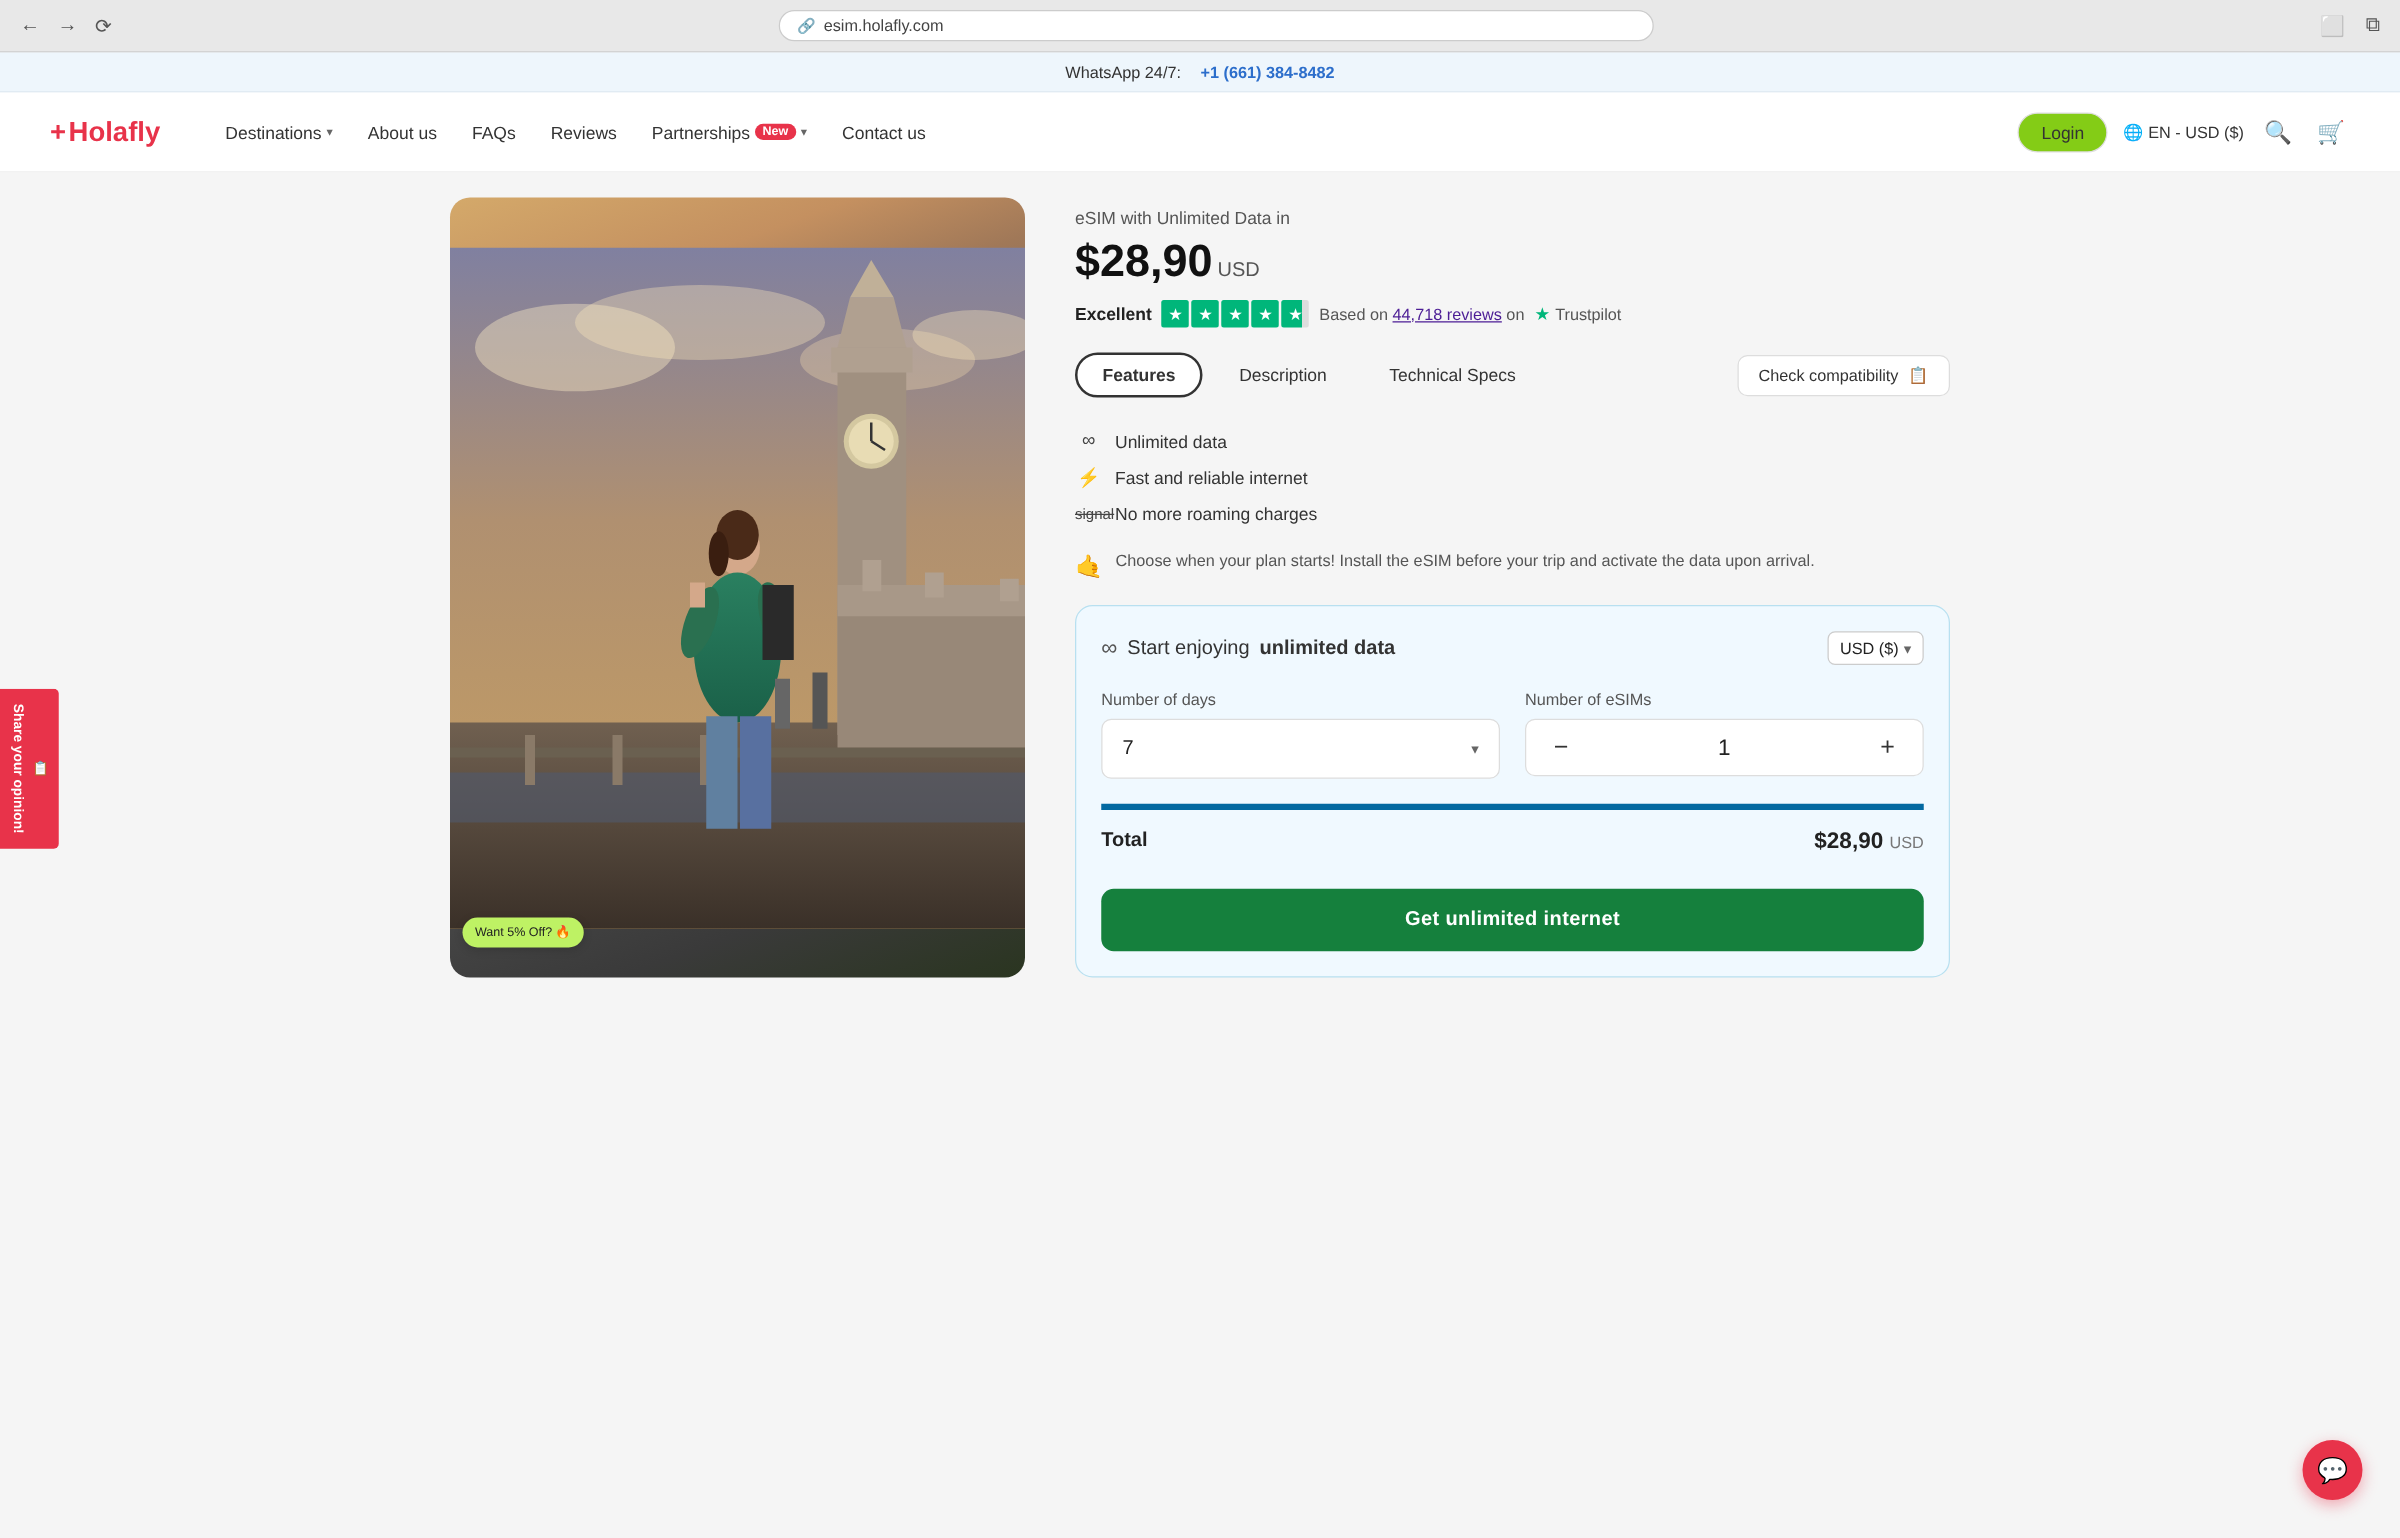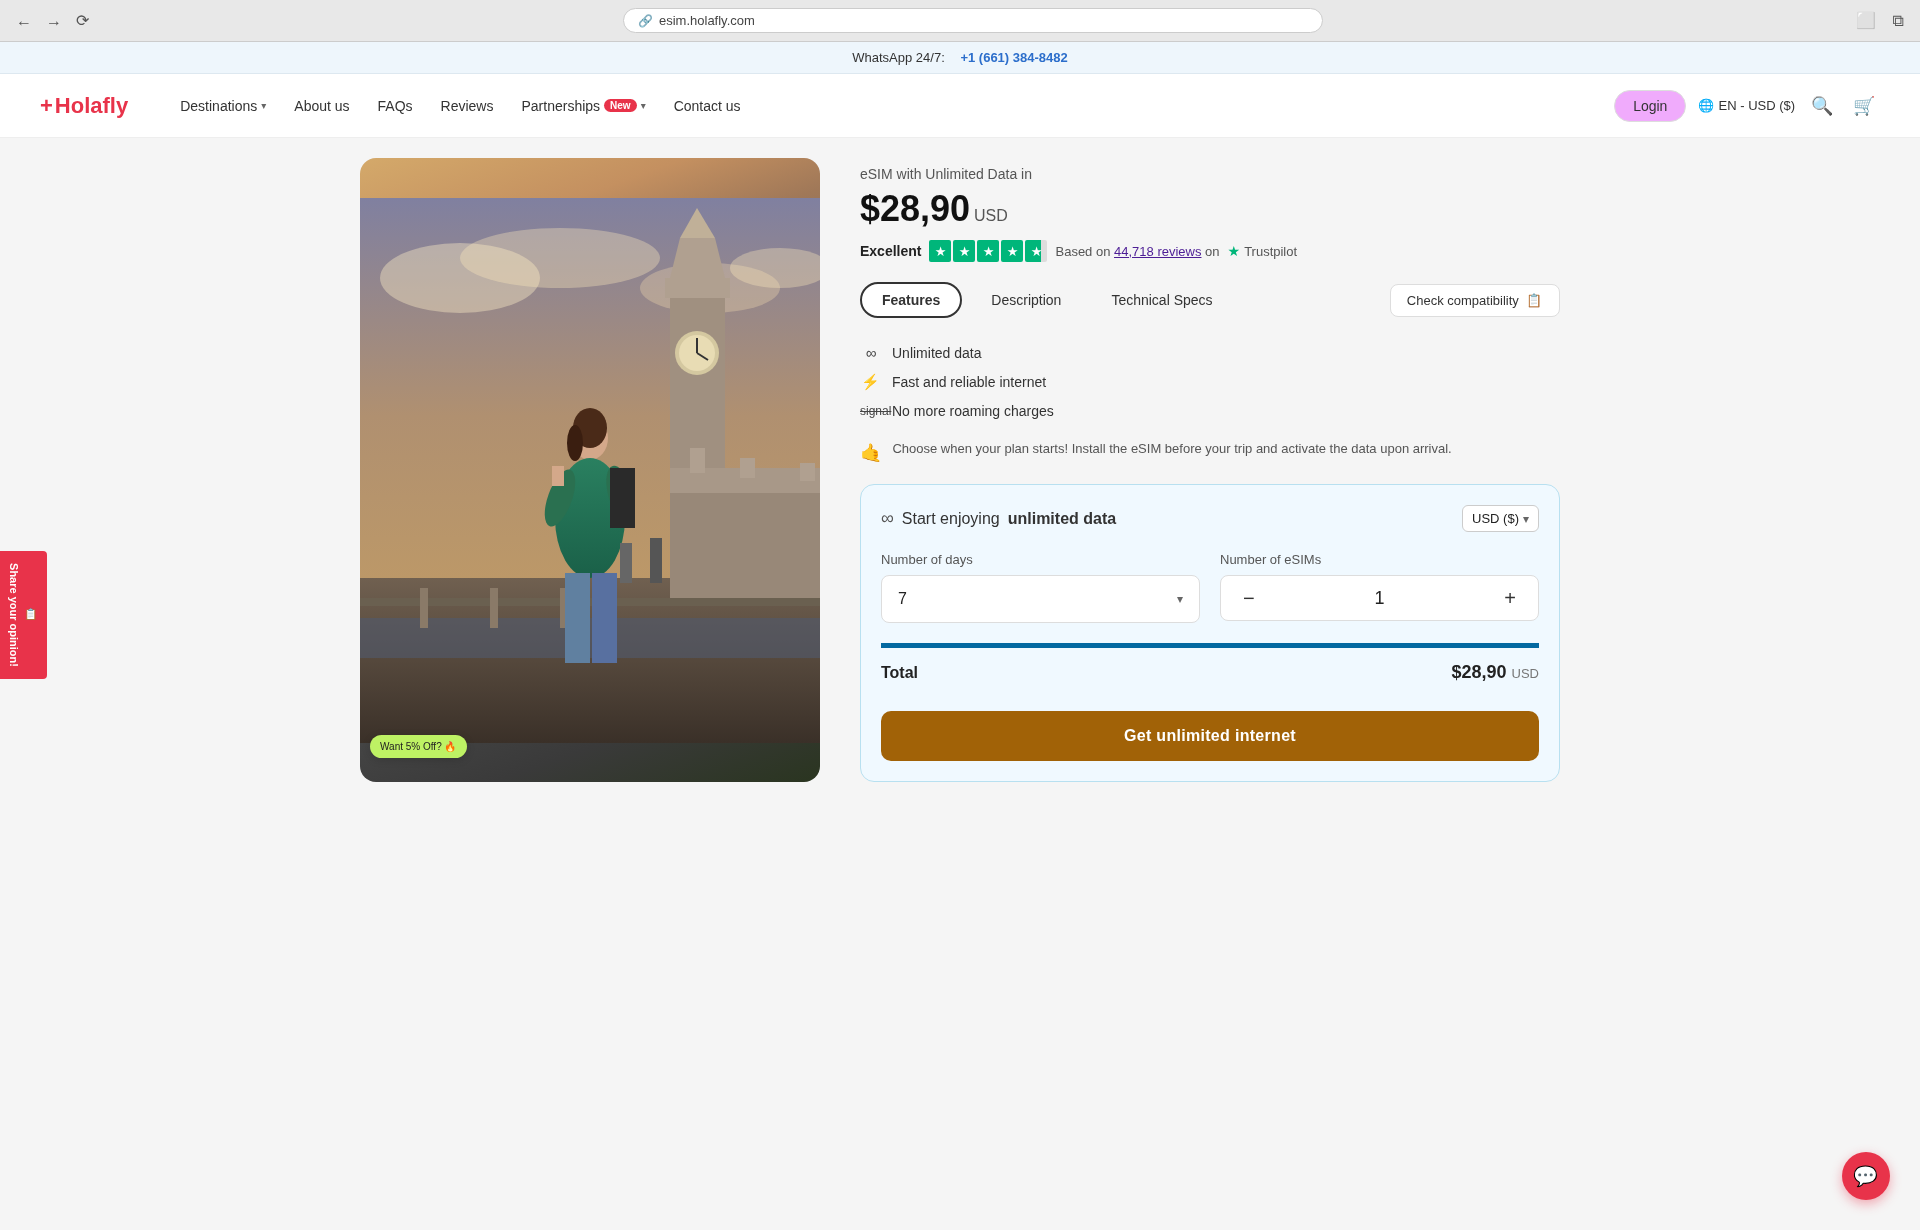--- a/index.html
+++ b/index.html
@@ -18,21 +18,21 @@
     .announcement-bar a { color: #2c6ecb; text-decoration: none; font-weight: 600; margin-left: 12px; }
 
     
     .navbar { background: white; display: flex; align-items: center; padding: 0 40px; height: 64px; border-bottom: 1px solid #eee; gap: 0; }
     .logo { color: #e8334a; font-size: 22px; font-weight: 700; display: flex; align-items: center; gap: 2px; margin-right: 40px; text-decoration: none; }
     .nav-links { display: flex; align-items: center; gap: 4px; flex: 1; }
     .nav-link { padding: 8px 12px; color: #333; text-decoration: none; font-size: 14px; font-weight: 500; display: flex; align-items: center; gap: 4px; cursor: pointer; white-space: nowrap; }
     .nav-badge { background: #e8334a; color: white; font-size: 10px; padding: 1px 6px; border-radius: 10px; font-weight: 600; }
     .nav-arrow { font-size: 10px; color: #666; }
     .nav-right { display: flex; align-items: center; gap: 12px; }
-    .login-btn { border: 1px solid #ddd; border-radius: 20px; padding: 7px 18px; font-size: 14px; cursor: pointer; background: #f0abfc; color: #333; font-weight: 500; }
+    .login-btn { border: 1px solid #ddd; border-radius: 20px; padding: 7px 18px; font-size: 14px; cursor: pointer; background: #84cc16; color: #333; font-weight: 500; }
     .nav-icon-btn { background: none; border: none; cursor: pointer; color: #333; font-size: 18px; padding: 4px; }
     .lang-select { display: flex; align-items: center; gap: 4px; font-size: 13px; color: #333; cursor: pointer; }
 
     
     .main-content { max-width: 1280px; margin: 0 auto; padding: 20px 40px; display: flex; gap: 40px; }
 
     
     .product-image-wrap { flex: 0 0 460px; position: relative; }
 
     
@@ -96,21 +96,21 @@
     .esims-btn { background: none; border: none; font-size: 20px; cursor: pointer; color: #333; padding: 2px 8px; line-height: 1; }
     .esims-count { font-size: 18px; font-weight: 500; }
 
     
     .total-row { display: flex; align-items: center; justify-content: space-between; padding: 14px 0; border-top: 5px solid #0369a1; margin-bottom: 14px; }
     .total-label { font-size: 16px; font-weight: 600; }
     .total-price { font-size: 18px; font-weight: 700; }
     .total-currency { font-size: 13px; font-weight: 400; color: #777; }
 
     
-    .cta-btn { width: 100%; padding: 16px; background: #a16207; border: none; border-radius: 10px; font-size: 16px; font-weight: 600; color: white; cursor: pointer; letter-spacing: 0.3px; }
+    .cta-btn { width: 100%; padding: 16px; background: #15803d; border: none; border-radius: 10px; font-size: 16px; font-weight: 600; color: white; cursor: pointer; letter-spacing: 0.3px; }
 
     
     .chat-bubble { position: fixed; bottom: 30px; right: 30px; width: 48px; height: 48px; background: #e8334a; border-radius: 50%; display: flex; align-items: center; justify-content: center; color: white; font-size: 20px; cursor: pointer; box-shadow: 0 4px 12px rgba(232,51,74,0.4); z-index: 100; }
 
     .select-arrow { font-size: 12px; color: #666; }
   </style>
 </head>
 <body>
 
 <div class="browser-chrome">

